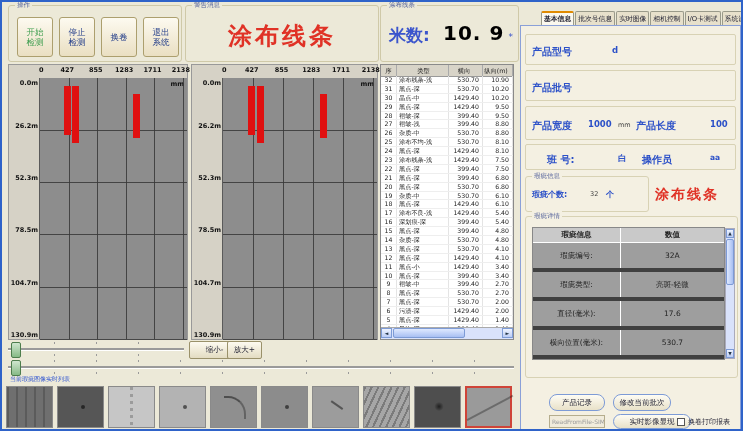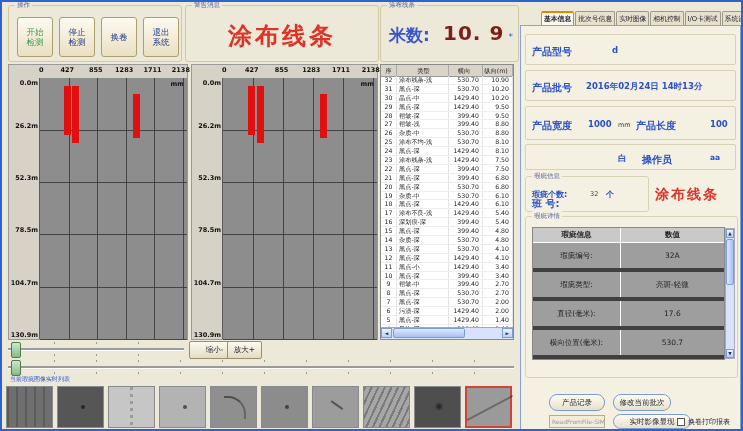--- a/index.html
+++ b/index.html
@@ -8,21 +8,21 @@
   .groupbox{position:absolute;border:1px solid #cfc9a8;border-radius:3px;}
   .gtitle{position:absolute;top:-6px;left:6px;font-size:6.5px;color:#55639b;background:#ece9d8;padding:0 2px;line-height:10px;white-space:nowrap;}
   
   .opbtn{position:absolute;top:11px;width:36px;height:40px;box-sizing:border-box;display:flex;align-items:center;justify-content:center;
          text-align:center;background:linear-gradient(#fdfaf0,#eadfc2);border:1px solid #ac9f6e;border-radius:3px;
          color:#27408b;font-size:8.5px;line-height:10px;padding:0 6px;word-break:break-all;}
   .opbtn.green{color:#3f9e4f;}
   
   .warn-text{position:absolute;left:0;right:0;top:14px;text-align:center;font-size:24px;font-weight:bold;color:#e03226;letter-spacing:3px;}
   .mlabel{position:absolute;left:8px;top:18px;font-size:17px;font-weight:bold;color:#3b55cc;}
-  .mvalue{position:absolute;left:62px;top:15px;font-size:20px;font-weight:bold;color:#7f1d1d;letter-spacing:1px;}
+  .mvalue{position:absolute;left:62px;top:15px;font-size:20px;font-weight:bold;color:#000000;letter-spacing:1px;}
   .mstar{position:absolute;right:5px;top:26px;font-size:9px;color:#3b55cc;}
   
   .stripchart{position:absolute;top:62px;height:276px;background:#c9c5b9;border:1px solid #999;box-sizing:border-box;}
   .ruler{position:absolute;left:0;right:0;top:0;height:13px;background:#d6d2c6;border-bottom:1px solid #8a8a8a;}
   .ruler-in{position:absolute;left:30px;right:2px;top:0;bottom:0;}
   .rlab{position:absolute;top:1px;transform:translateX(-50%);font-size:6.5px;color:#111;font-weight:bold;}
   .rlab.origin{transform:none;}
   .yscale{position:absolute;left:0;top:13px;bottom:0;width:30px;background:#d6d2c6;}
   .ylab{position:absolute;right:1px;font-size:6.5px;color:#111;font-weight:bold;white-space:nowrap;}
   .plot{position:absolute;left:30px;top:13px;right:0;bottom:0;background:#8d8d8d;border-left:1px solid #5a5a5a;box-sizing:border-box;}
@@ -429,33 +429,32 @@
       </div>
     <div id="rcontent">
 
       <div class="frow" style="top:8px;height:31px;">
         <span class="flabel" style="left:6px;top:10px;">产品型号</span>
         <span class="fvalue" style="left:86px;top:10px;">d</span>
       </div>
 
       <div class="frow" style="top:44px;height:31px;">
         <span class="flabel" style="left:6px;top:10px;">产品批号</span>
-        <span class="fvalue" style="left:60px;top:10px;">2016年02月24日  14时13分</span>
       </div>
 
       <div class="frow" style="top:80px;height:34px;">
         <span class="flabel" style="left:6px;top:12px;">产品宽度</span>
         <span class="fvalue" style="left:62px;top:12px;">1000</span>
         <span class="funit" style="left:92px;top:14px;">mm</span>
         <span class="flabel" style="left:110px;top:12px;">产品长度</span>
         <span class="fvalue" style="left:184px;top:12px;">100</span>
       </div>
 
       <div class="frow" style="top:118px;height:26px;">
-        <span class="flabel" style="left:6px;top:8px;margin-top:44px;">班 号:</span>
+        <span class="flabel" style="left:21px;top:8px;">班 号:</span>
         <span class="fvalue" style="left:92px;top:8px;">白</span>
         <span class="flabel" style="left:116px;top:8px;">操作员</span>
         <span class="fvalue" style="left:184px;top:8px;font-size:7.5px;">aa</span>
       </div>
 
       <div class="groupbox" style="left:4px;top:150px;width:122px;height:34px;border-color:#d8d2b4;">
         <span class="gtitle" style="background:#f4f0e2;">瑕疵信息</span>
         <span class="flabel" style="left:6px;top:12px;font-size:8px;">瑕疵个数:</span>
         <span class="funit" style="left:64px;top:13px;">32</span>
         <span class="flabel" style="left:80px;top:12px;font-size:8px;">个</span>

